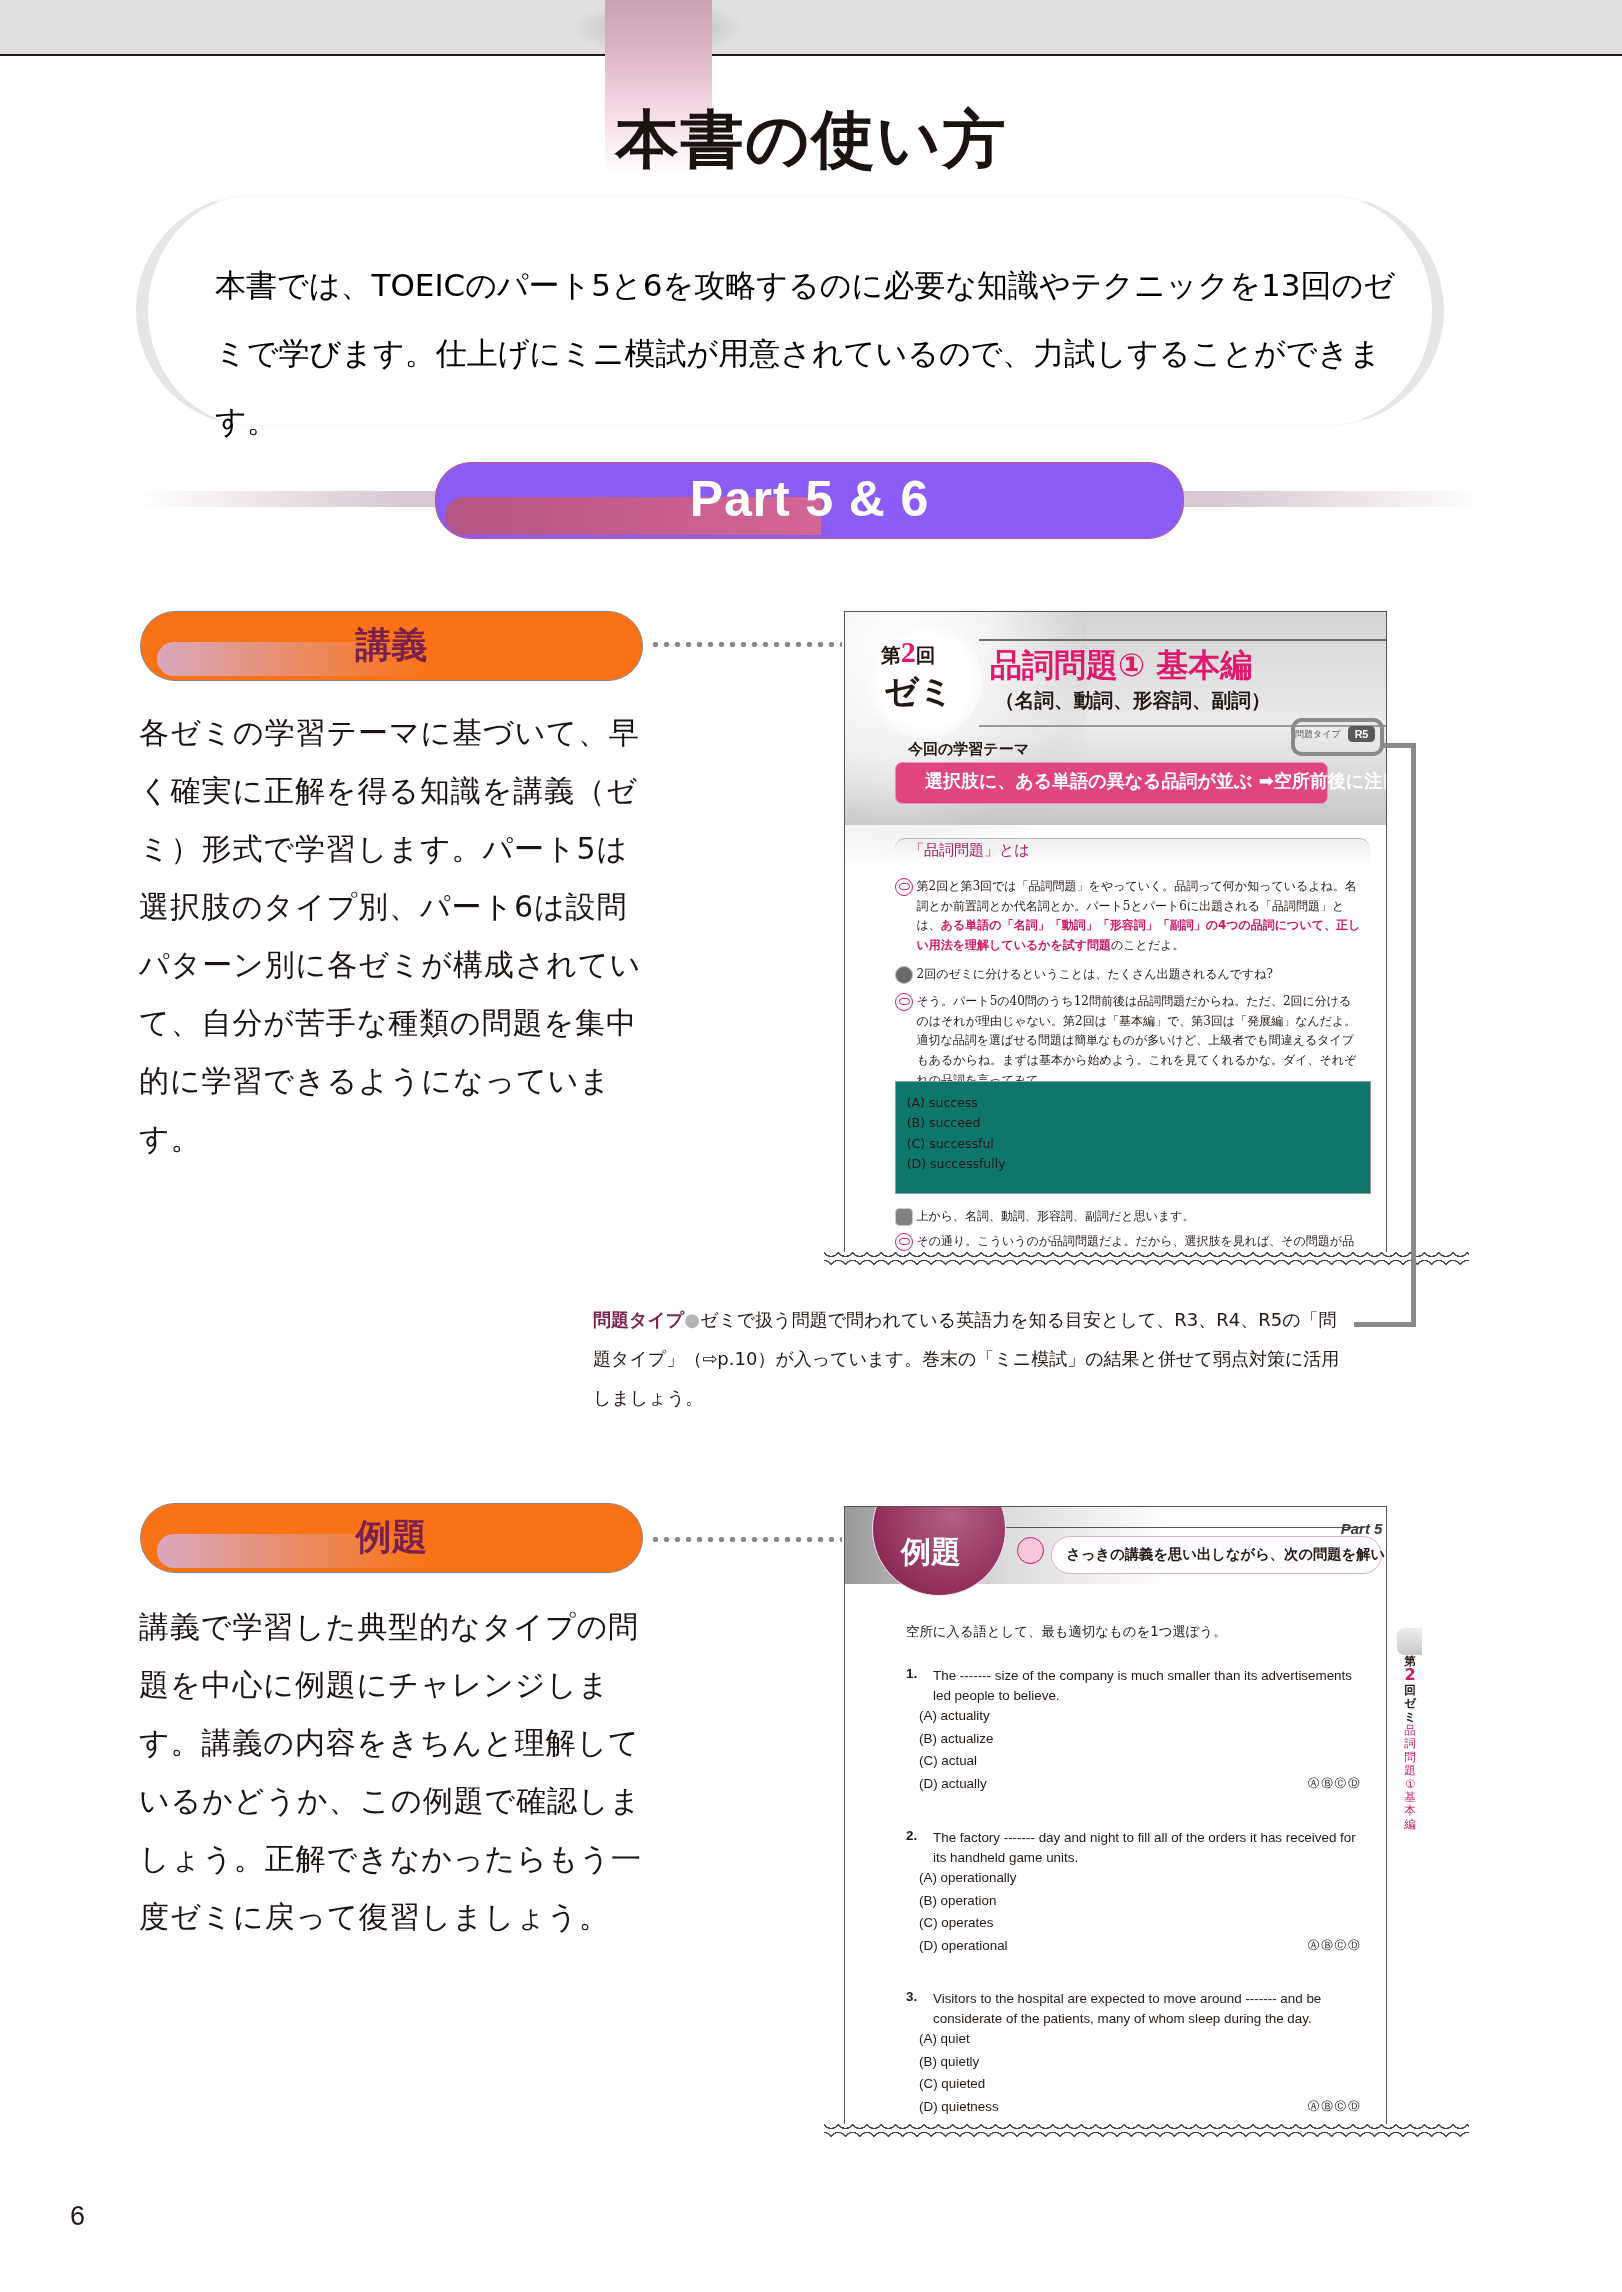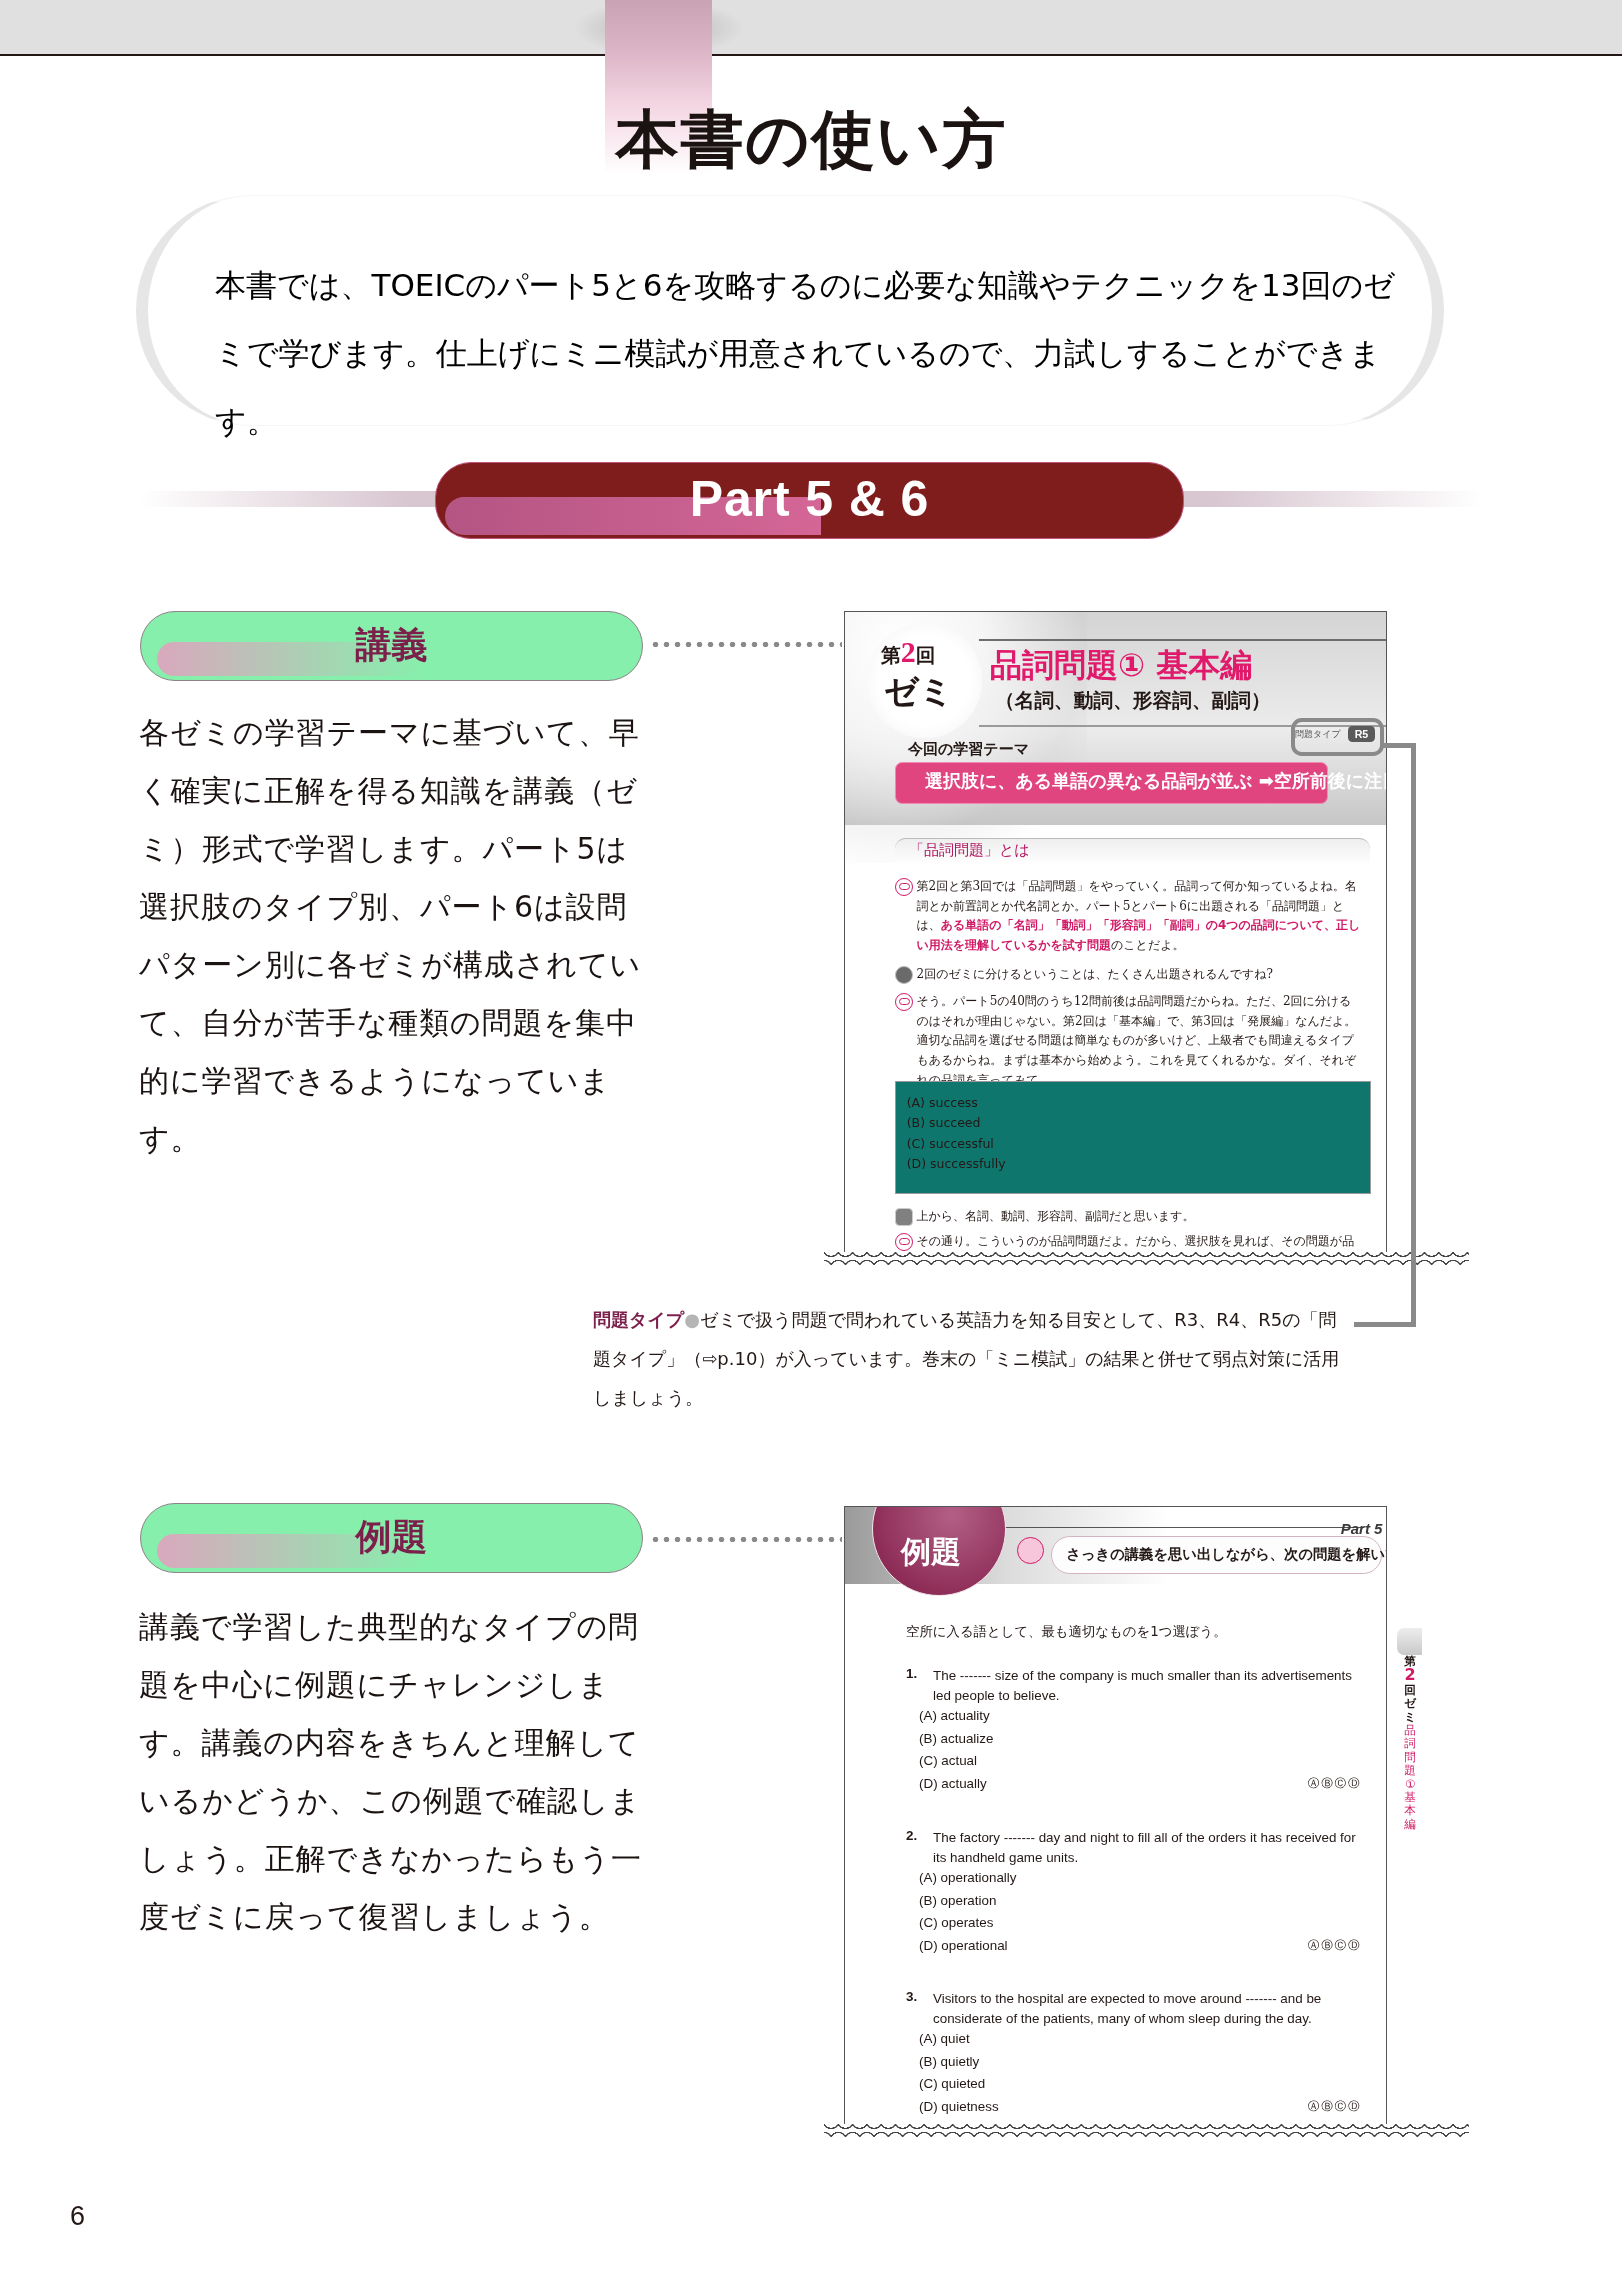--- a/index.html
+++ b/index.html
@@ -17,28 +17,28 @@
 
   
   .intro { position: absolute; left: 136px; top: 195px; width: 1308px; height: 231px; border-radius: 116px;
     border-left: 12.5px solid #e6e6e6; border-right: 12.5px solid #e6e6e6; border-top: 1.8px solid #f7f7f7; border-bottom: 1.8px solid #f7f7f7; }
   .intro-text { position: absolute; left: 215px; top: 251px; width: 1200px; font-size: 31px; line-height: 68px; color: #000000; }
 
   
   .part-bar-line { position: absolute; left: 139px; top: 491px; width: 1343px; height: 16px;
     background: linear-gradient(90deg, rgba(210,195,205,0) 0%, #d8c6d0 20%, #d8c6d0 80%, rgba(210,195,205,0) 100%); }
   .part-banner { position: absolute; left: 435px; top: 462px; width: 749px; height: 77px; border-radius: 36px;
-    background: #7f1d1d; border: 1.8px solid #c0557f; }
+    background: #8b5cf6; border: 1.8px solid #c0557f; }
   .part-banner-inner { position: absolute; left: 9px; top: 34px; width: 376px; height: 38px; border-radius: 19.7px 0 0 19.7px;
     background: linear-gradient(90deg, #b45583 0%, #d46696 100%); }
   .part-banner-label { position: absolute; left: 0; top: 0; width: 100%; height: 73px; line-height: 73px; text-align: center;
     font-family: "Liberation Sans", sans-serif; font-weight: bold; font-size: 50px; color: #ffffff; letter-spacing: 0.9px; }
 
   
-  .pill { position: absolute; width: 503px; height: 70px; border-radius: 35px; background: #86efac; border: 1.8px solid #8e8187; }
+  .pill { position: absolute; width: 503px; height: 70px; border-radius: 35px; background: #f97316; border: 1.8px solid #8e8187; }
   .pill-inner { position: absolute; left: 16px; top: 30px; width: 269px; height: 34px; border-radius: 18px 0 0 18px;
     background: linear-gradient(90deg, #d9a8bd 0%, rgba(245,200,220,0) 100%); }
   .pill-label { position: absolute; left: 0; top: 0; width: 100%; height: 66px; line-height: 66px; text-align: center;
     font-size: 36px; font-weight: bold; color: #7b1f4b; }
   .dots { position: absolute; height: 5.4px; background-image: radial-gradient(circle, #8a8a8a 2.7px, transparent 3.1px);
     background-size: 11px 5.4px; background-repeat: repeat-x; }
 
   .body-text { position: absolute; left: 139px; width: 510px; font-size: 30px; line-height: 58px; color: #1a1311; letter-spacing: 0.9px; }
 
   

